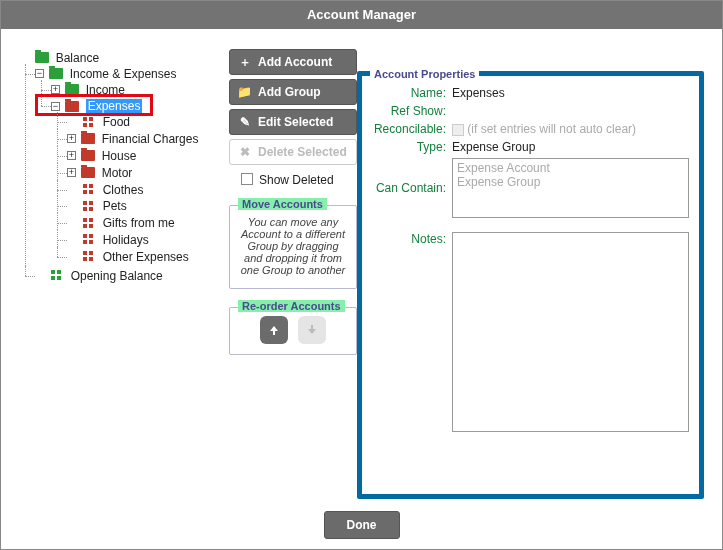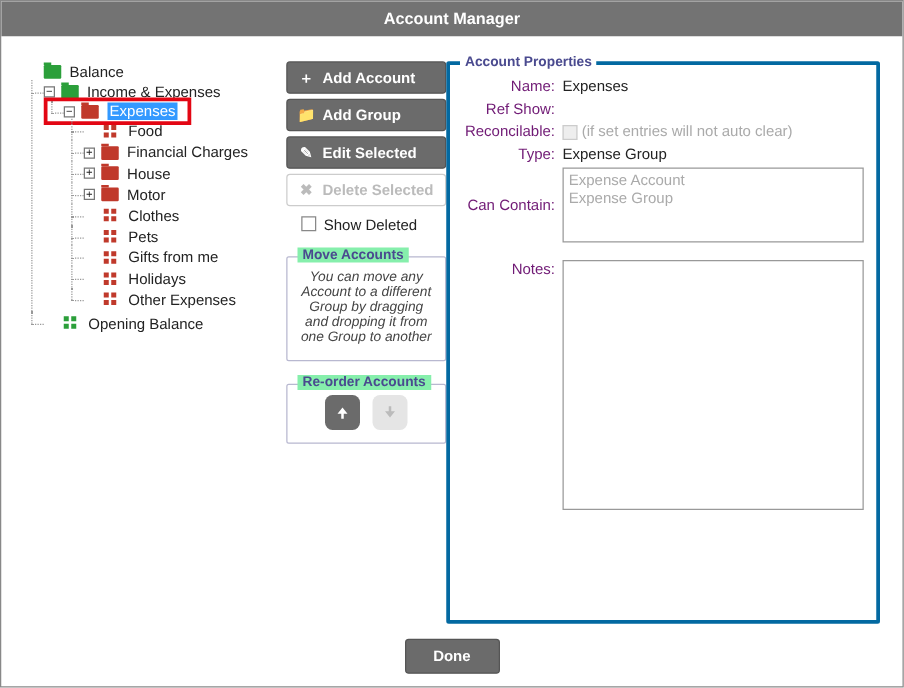--- a/index.html
+++ b/index.html
@@ -174,44 +174,45 @@
     display:flex;align-items:center;justify-content:center;
     color:#fff;
   }
   .circle-btn.disabled {
     background: #e5e5e5;
     color: #bbb;
   }
   .props {
     flex: 1;
     position: relative;
-    border: 3px solid #0369a1;
+    border: 5px solid #0369a1;
     border-radius: 2px;
     padding: 10px 10px 10px 10px;
+    margin-top: 22px;
   }
   .props-legend {
     position: absolute;
     top: -8px;
     left: 8px;
     background: #fff;
     padding: 0 4px;
     color: #4a4a8f;
     font-weight: bold;
     font-size: 11px;
   }
   .prop-row {
     display: flex;
     align-items: flex-start;
     margin-bottom: 4px;
   }
   .prop-label {
     width: 80px;
     text-align: right;
     padding-right: 6px;
-    color: #701a75;
+    color: #15803d;
   }
   .prop-value { flex:1; }
   .hint { color: #aaa; }
   .contain-box {
     flex-grow: 0;
     width: 100%;
     height: 60px;
     border: 1px solid #999;
     padding: 2px 4px;
     color: #aaa;
@@ -253,20 +254,25 @@
       <li>
         <span class="spacer"></span>
         <span class="icon icon-folder-green"></span>
         <span class="node-label">Balance</span>
         <ul>
           <li>
             <span class="expander">−</span>
             <span class="icon icon-folder-green"></span>
             <span class="node-label">Income &amp; Expenses</span>
             <ul>
+              <li>
+                <span class="expander">+</span>
+                <span class="icon icon-folder-green"></span>
+                <span class="node-label">Income</span>
+              </li>
               <li style="position:relative;">
                 <div class="highlight-box" style="top:-3px; left:-16px; width:118px; height:22px;"></div>
                 <span class="expander">−</span>
                 <span class="icon icon-folder-red"></span>
                 <span class="node-label selected">Expenses</span>
                 <ul>
                   <li>
                     <span class="spacer"></span>
                     <span class="icon icon-squares-red"><span></span><span></span><span></span><span></span></span>
                     <span class="node-label">Food</span>

